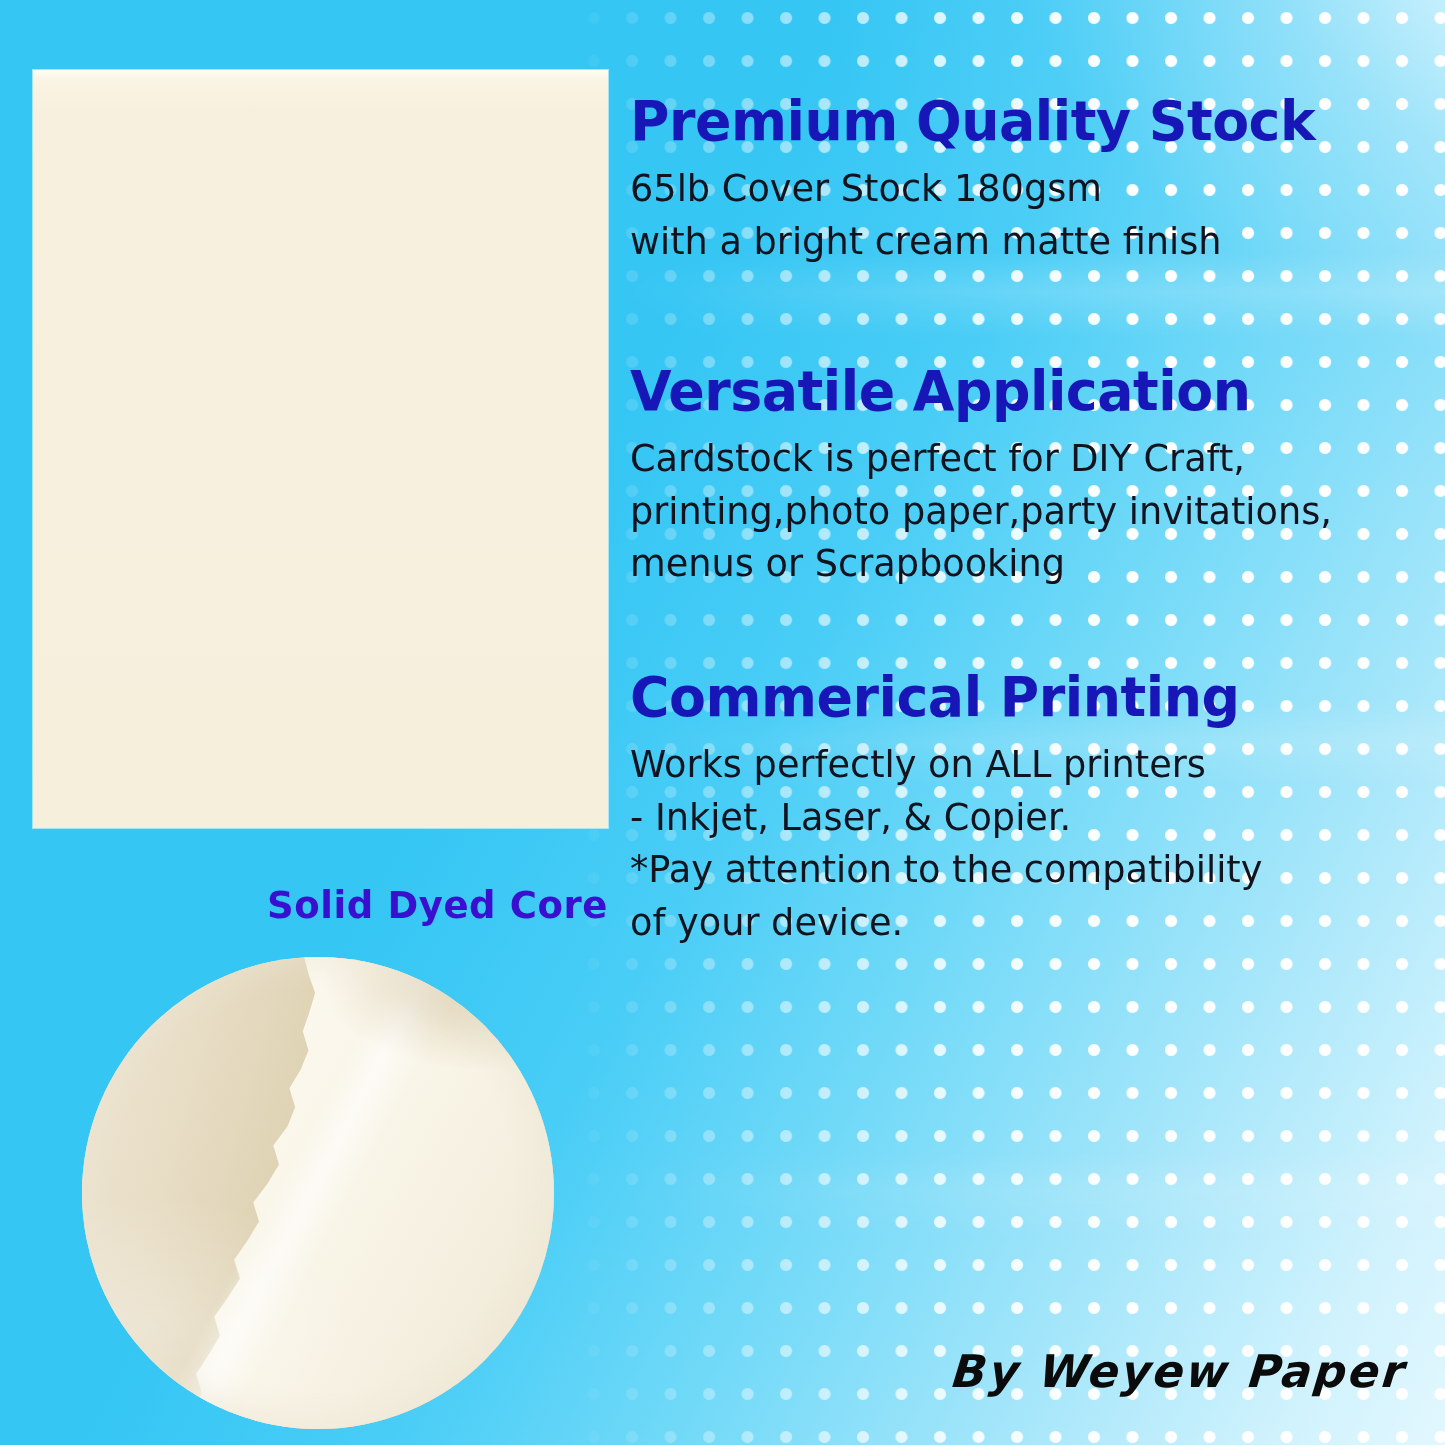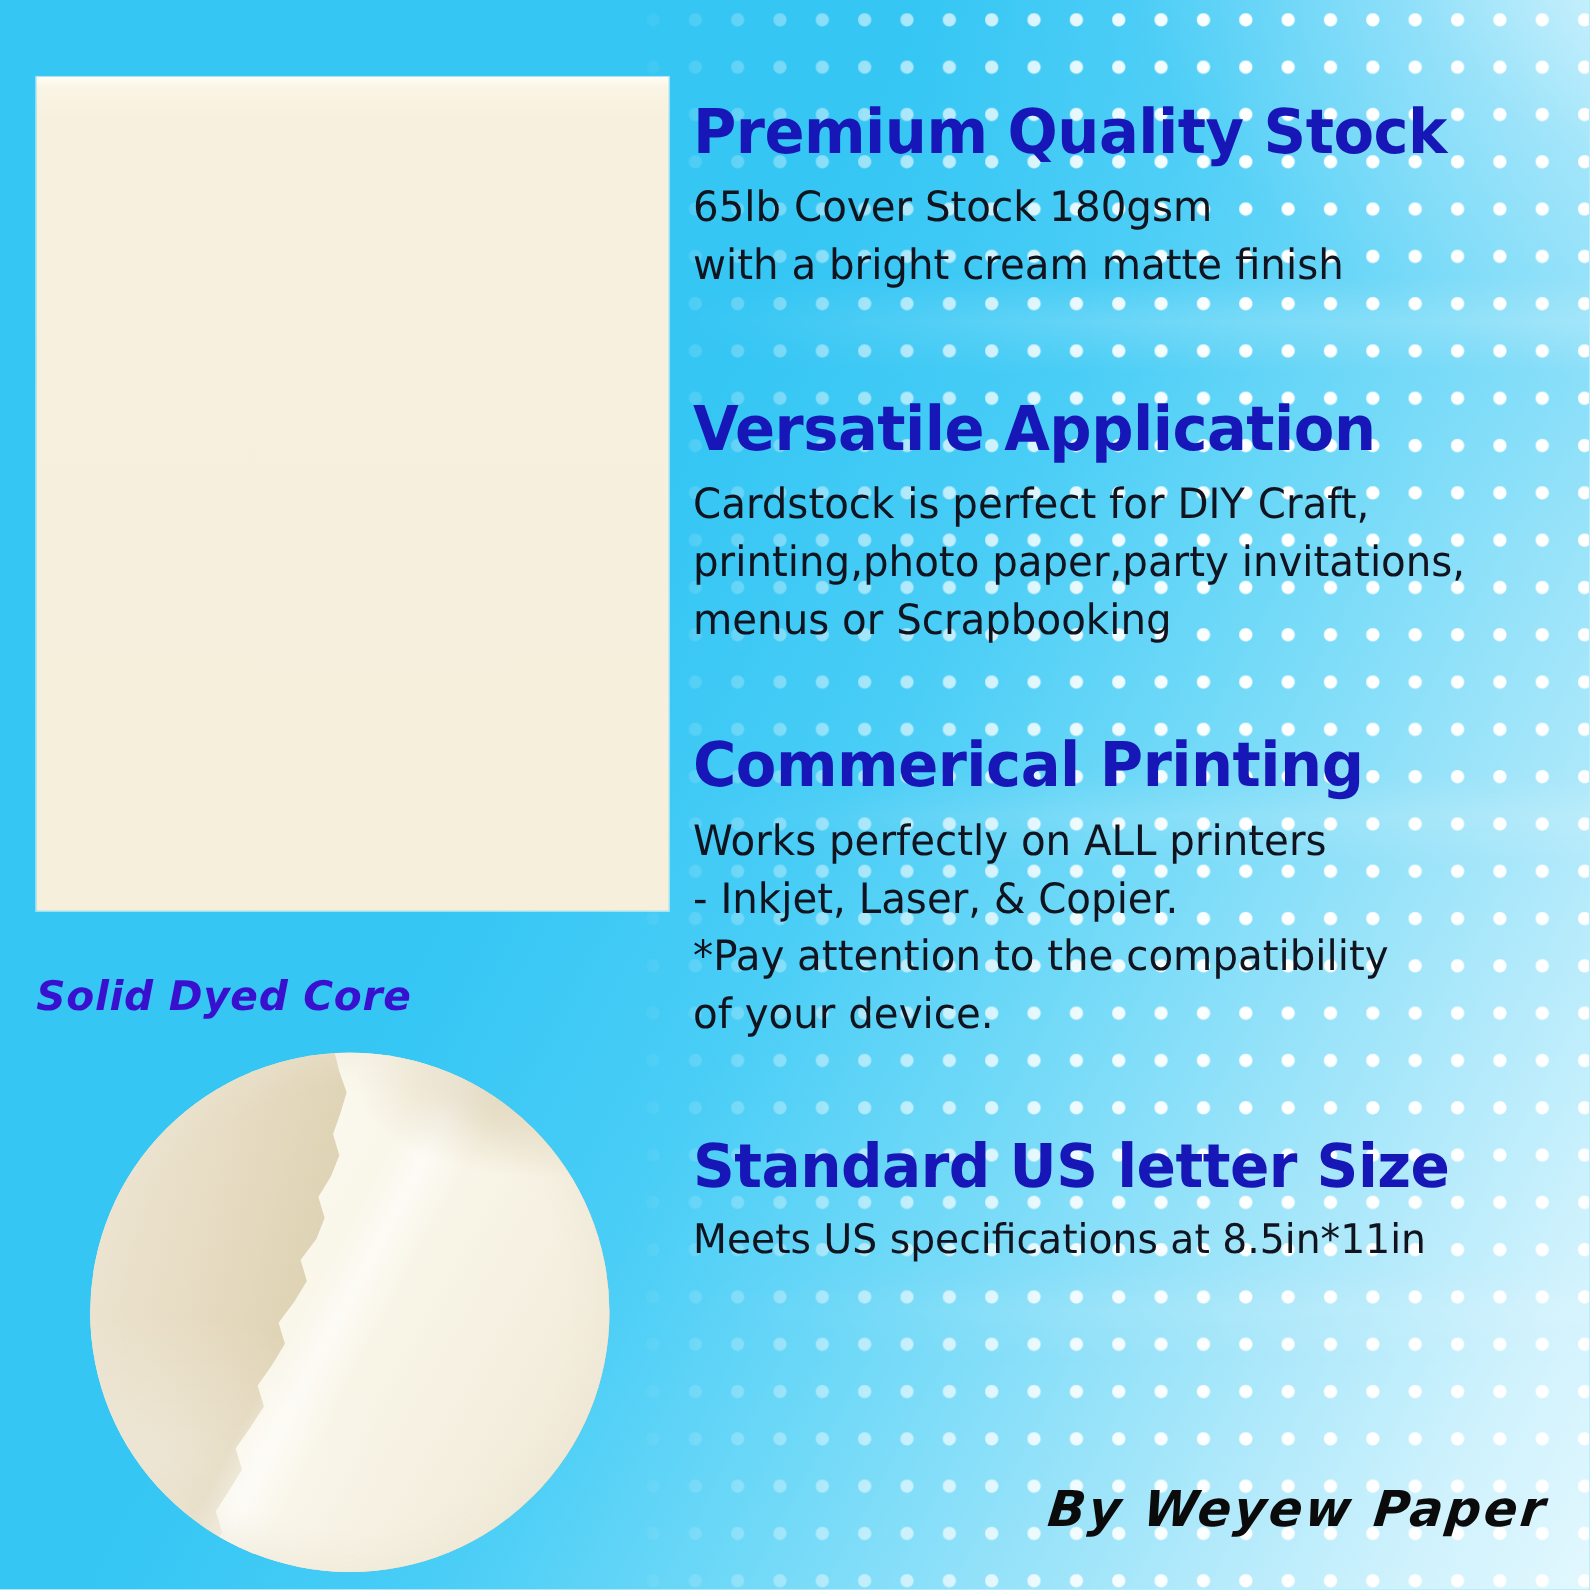--- a/index.html
+++ b/index.html
@@ -88,27 +88,26 @@
         #fffdf4 0px, #faf4e4 10px, #f7f0de 40px, #f6efdc 100%);
     box-shadow: 0 0 0 1px rgba(255,255,255,0.55);
   }
 
   
   .swatch-caption {
     position: absolute;
     left: 33px;
     top: 884px;
     width: 575px;
-    text-align: left;
+    text-align: right;
     font-size: 37px;
     font-weight: bold;
     color: #3a10cf;
     letter-spacing: 0.6px;
     font-family: "DejaVu Sans", sans-serif;
-    font-style: italic;
   }
 
   
   .photo-circle {
     position: absolute;
     left: 82px;
     top: 957px;
     width: 472px;
     height: 472px;
     border-radius: 50%;
@@ -269,24 +268,18 @@
 
     <div class="feature feat-2">
       <div class="f-heading">Versatile Application</div>
       <div class="f-body">
         <div>Cardstock is perfect for DIY Craft,</div>
         <div>printing,photo paper,party invitations,</div>
         <div>menus or Scrapbooking</div>
       </div>
     </div>
 
-    <div class="feature feat-4">
-      <div class="f-heading">Standard US letter Size</div>
-      <div class="f-body">
-        <div>Meets US specifications at 8.5in*11in</div>
-      </div>
-    </div>
 
   </div>
 
   <div class="signature">By Weyew Paper</div>
 
 </div>
 
 </body></html>

